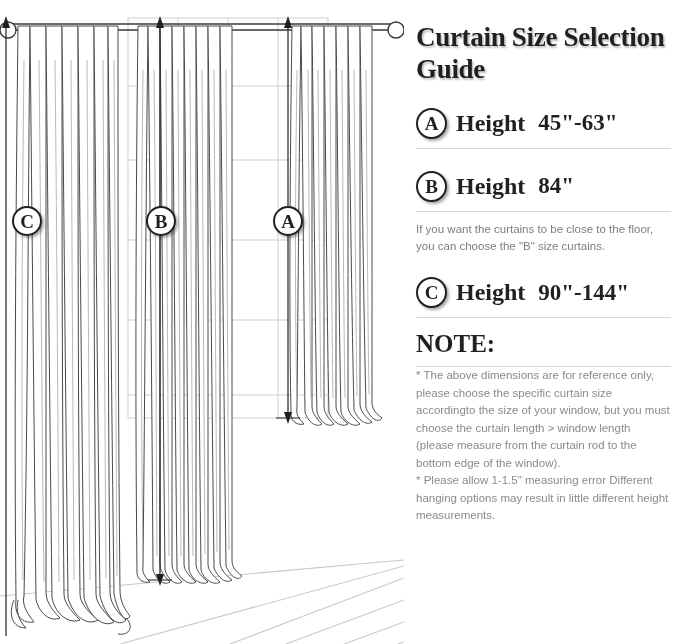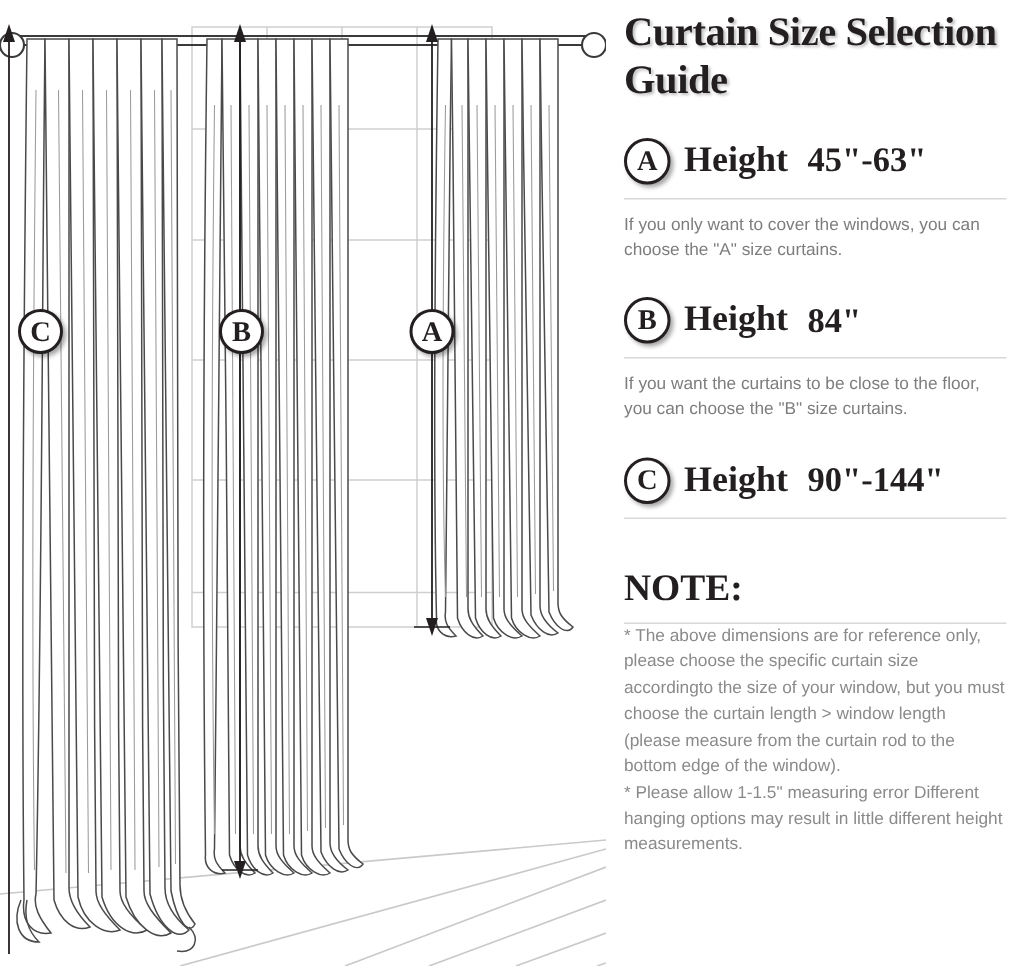--- a/index.html
+++ b/index.html
@@ -48,21 +48,21 @@
   }
   #badge-c-diagram { left: 12px; top: 206px; }
   #badge-b-diagram { left: 146px; top: 206px; }
   #badge-a-diagram { left: 273px; top: 206px; }
 
   
   #panel {
     position: absolute;
     left: 404px; top: 0;
     width: 275px; height: 644px;
-    padding: 0 8px 0 12px;
+    padding: 16px 8px 0 12px;
   }
 
   #title {
     font-family: "Liberation Serif", serif;
     font-weight: bold;
     font-size: 27px;
     line-height: 1.18;
     letter-spacing: -0.3px;
     color: #231f20;
     margin-top: 6px;
@@ -103,21 +103,21 @@
     line-height: 1.5;
     color: #7d7d7d;
     margin-top: 9px;
   }
 
   #note-title {
     font-family: "Liberation Serif", serif;
     font-weight: bold;
     font-size: 25px;
     color: #231f20;
-    margin-top: 33px;
+    margin-top: 12px;
   }
   #note-rule {
     height: 1px;
     background: #d8d8d8;
     margin-top: 8px;
   }
   .note-p {
     font-size: 11.5px;
     line-height: 1.52;
     color: #8a8a8a;
@@ -256,21 +256,20 @@
   <div id="panel">
 
     <div id="title">Curtain Size Selection Guide</div>
 
     <div class="row">
       <div class="badge">A</div>
       <div class="row-label">Height</div>
       <div class="row-value">45"-63"</div>
     </div>
     <div class="divider"></div>
-    <div class="desc">If you only want to cover the windows, you can choose the "A" size curtains.</div>
 
     <div class="row">
       <div class="badge">B</div>
       <div class="row-label">Height</div>
       <div class="row-value">84"</div>
     </div>
     <div class="divider"></div>
     <div class="desc">If you want the curtains to be close to the floor, you can choose the "B" size curtains.</div>
 
     <div class="row">

